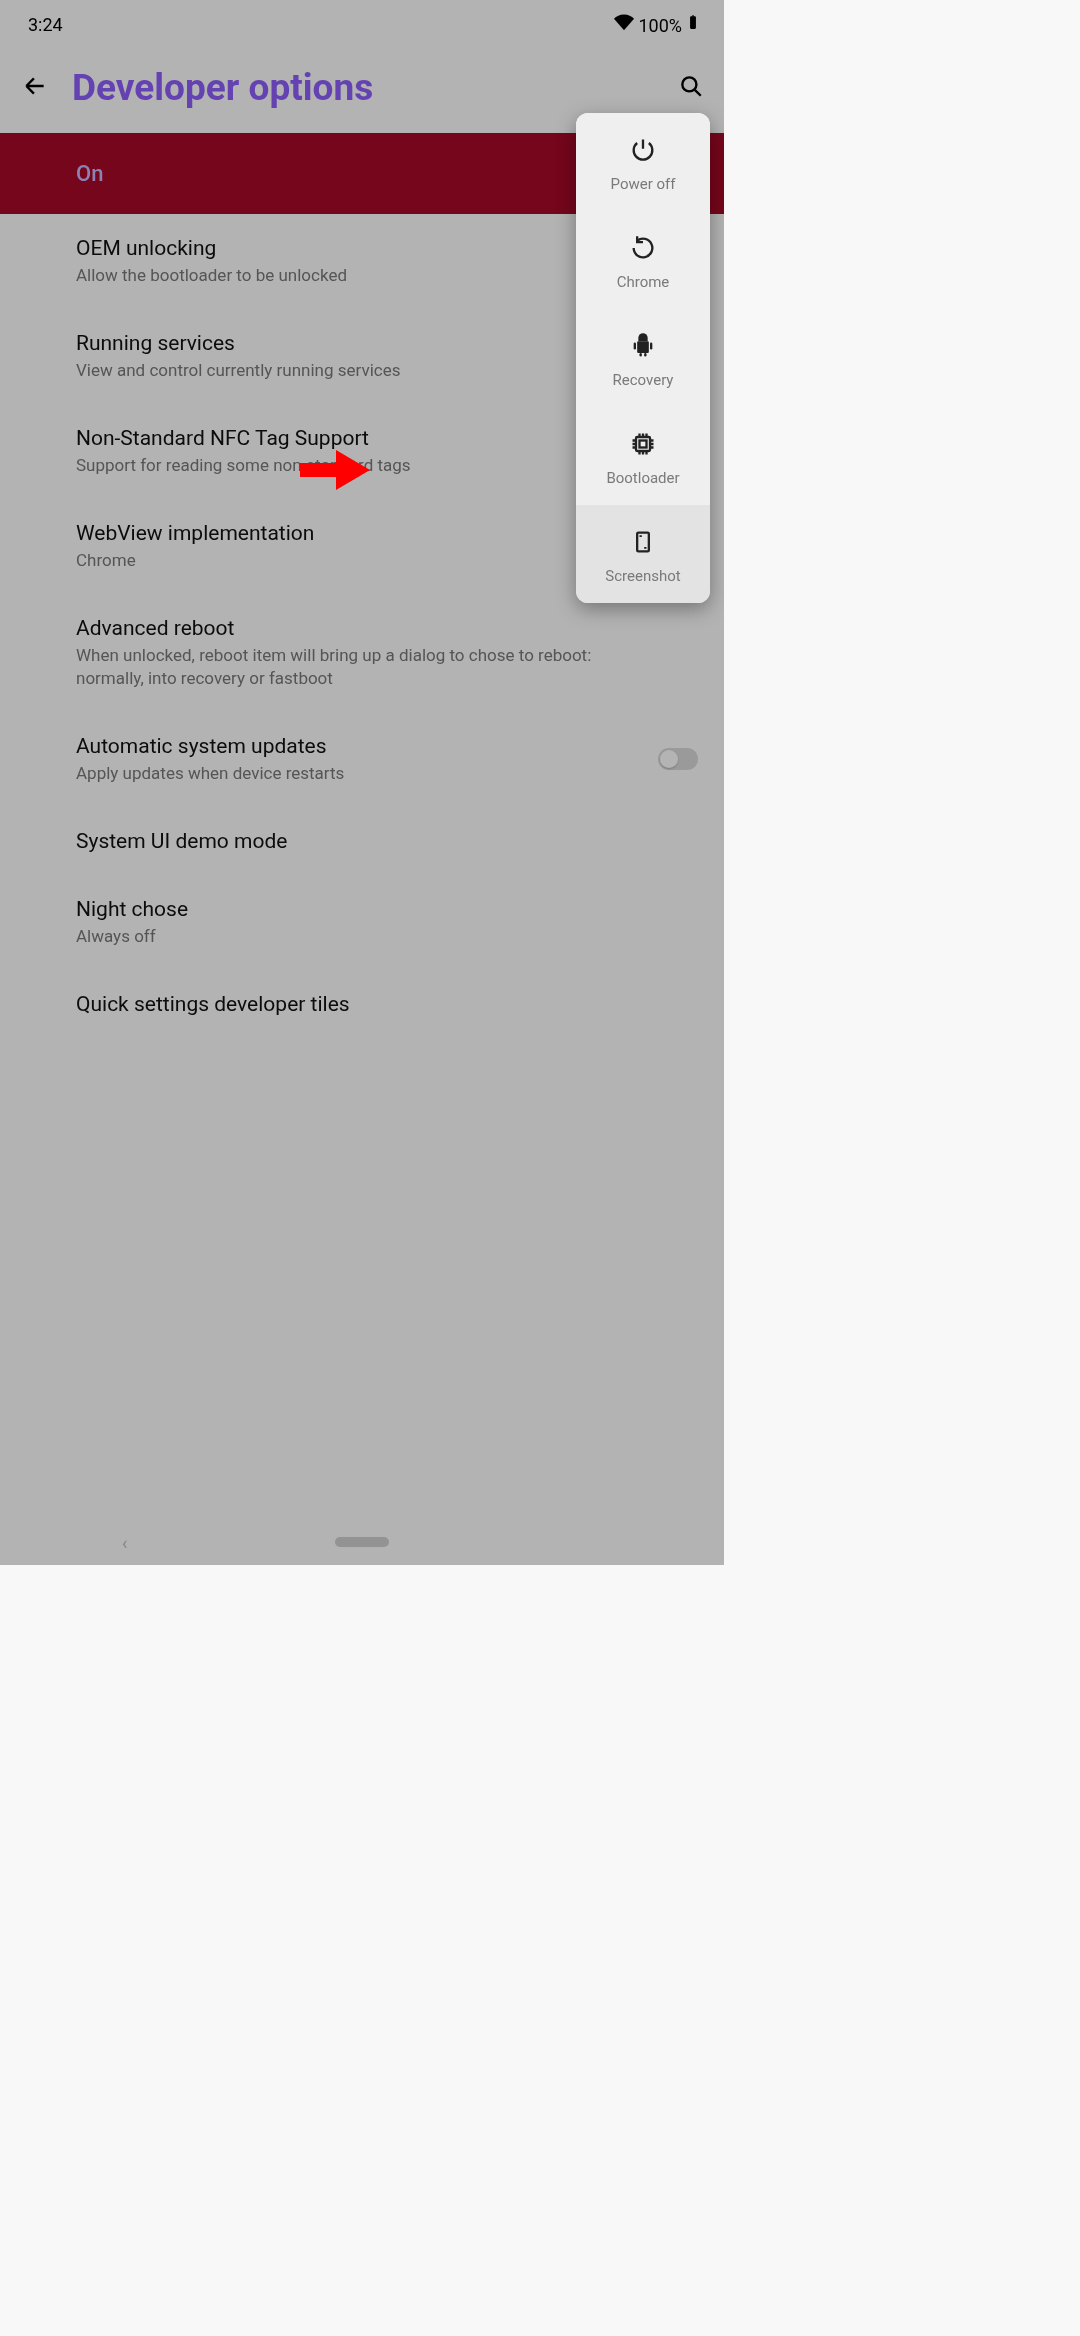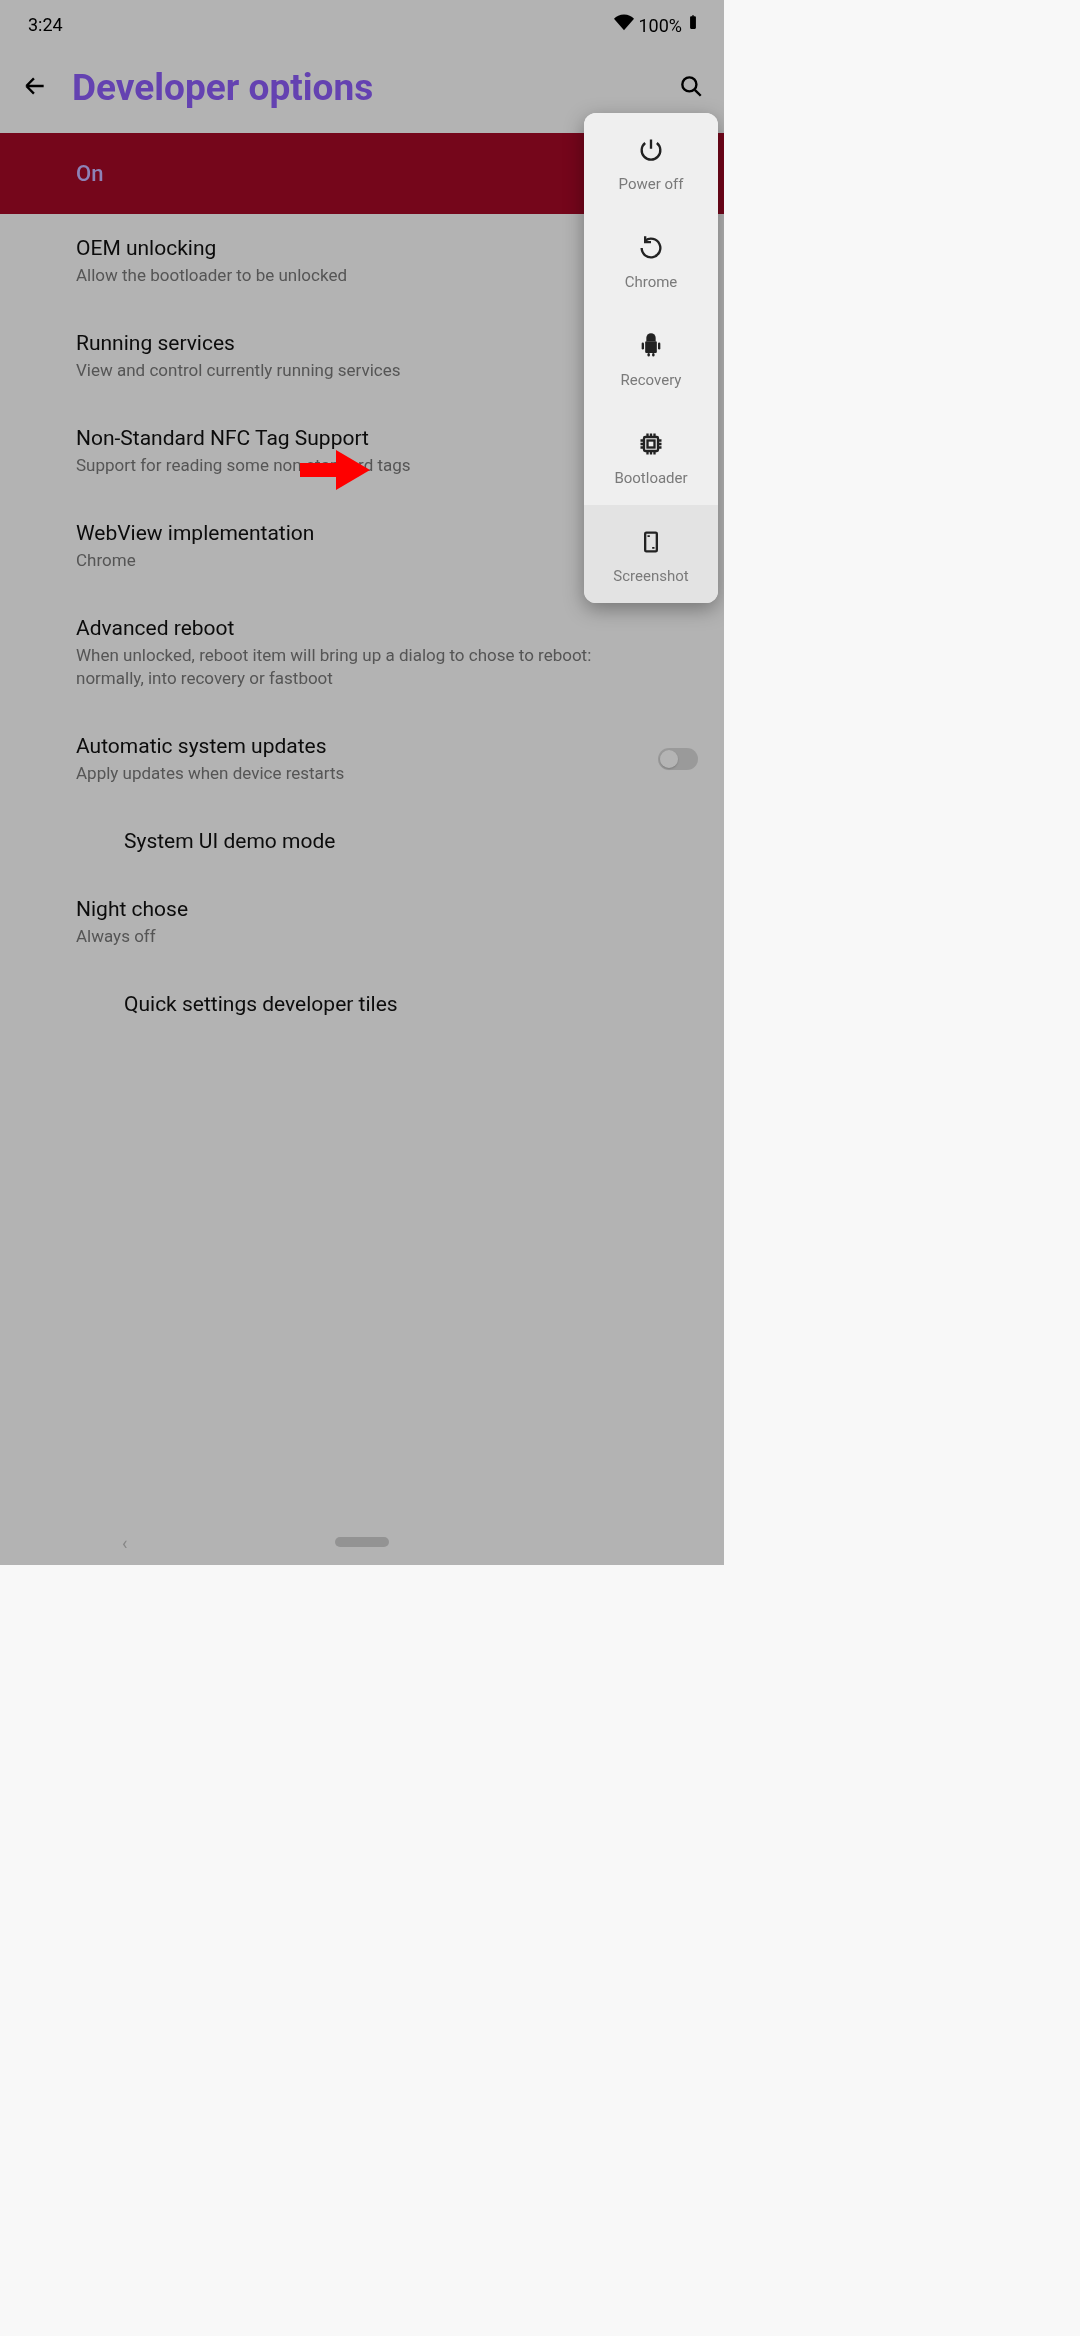--- a/index.html
+++ b/index.html
@@ -75,21 +75,21 @@
     color: #111;
     font-weight: 400;
     margin-bottom: 4px;
   }
   .setting-sub {
     font-size: 17px;
     color: #777;
     line-height: 1.35;
     max-width: 560px;
   }
-  .setting-item.no-sub .setting-title { margin-bottom: 0; margin-left: 48px; }
+  .setting-item.no-sub .setting-title { margin-bottom: 0; }
   .toggle {
     position: absolute;
     right: 26px;
     top: 50%;
     transform: translateY(-50%);
     width: 40px;
     height: 22px;
     border-radius: 11px;
     background: #d6d6d6;
   }
@@ -127,21 +127,21 @@
     top: 50%;
     transform: translateY(-50%);
     color: #bbb;
     font-size: 18px;
   }
 
   
   .power-menu {
     position: absolute;
     top: 113px;
-    right: 6px;
+    right: 14px;
     width: 134px;
     background: #efefef;
     border-radius: 12px;
     box-shadow: 0 6px 20px rgba(0,0,0,0.35);
     z-index: 30;
     overflow: hidden;
   }
   .power-item {
     display: flex;
     flex-direction: column;

